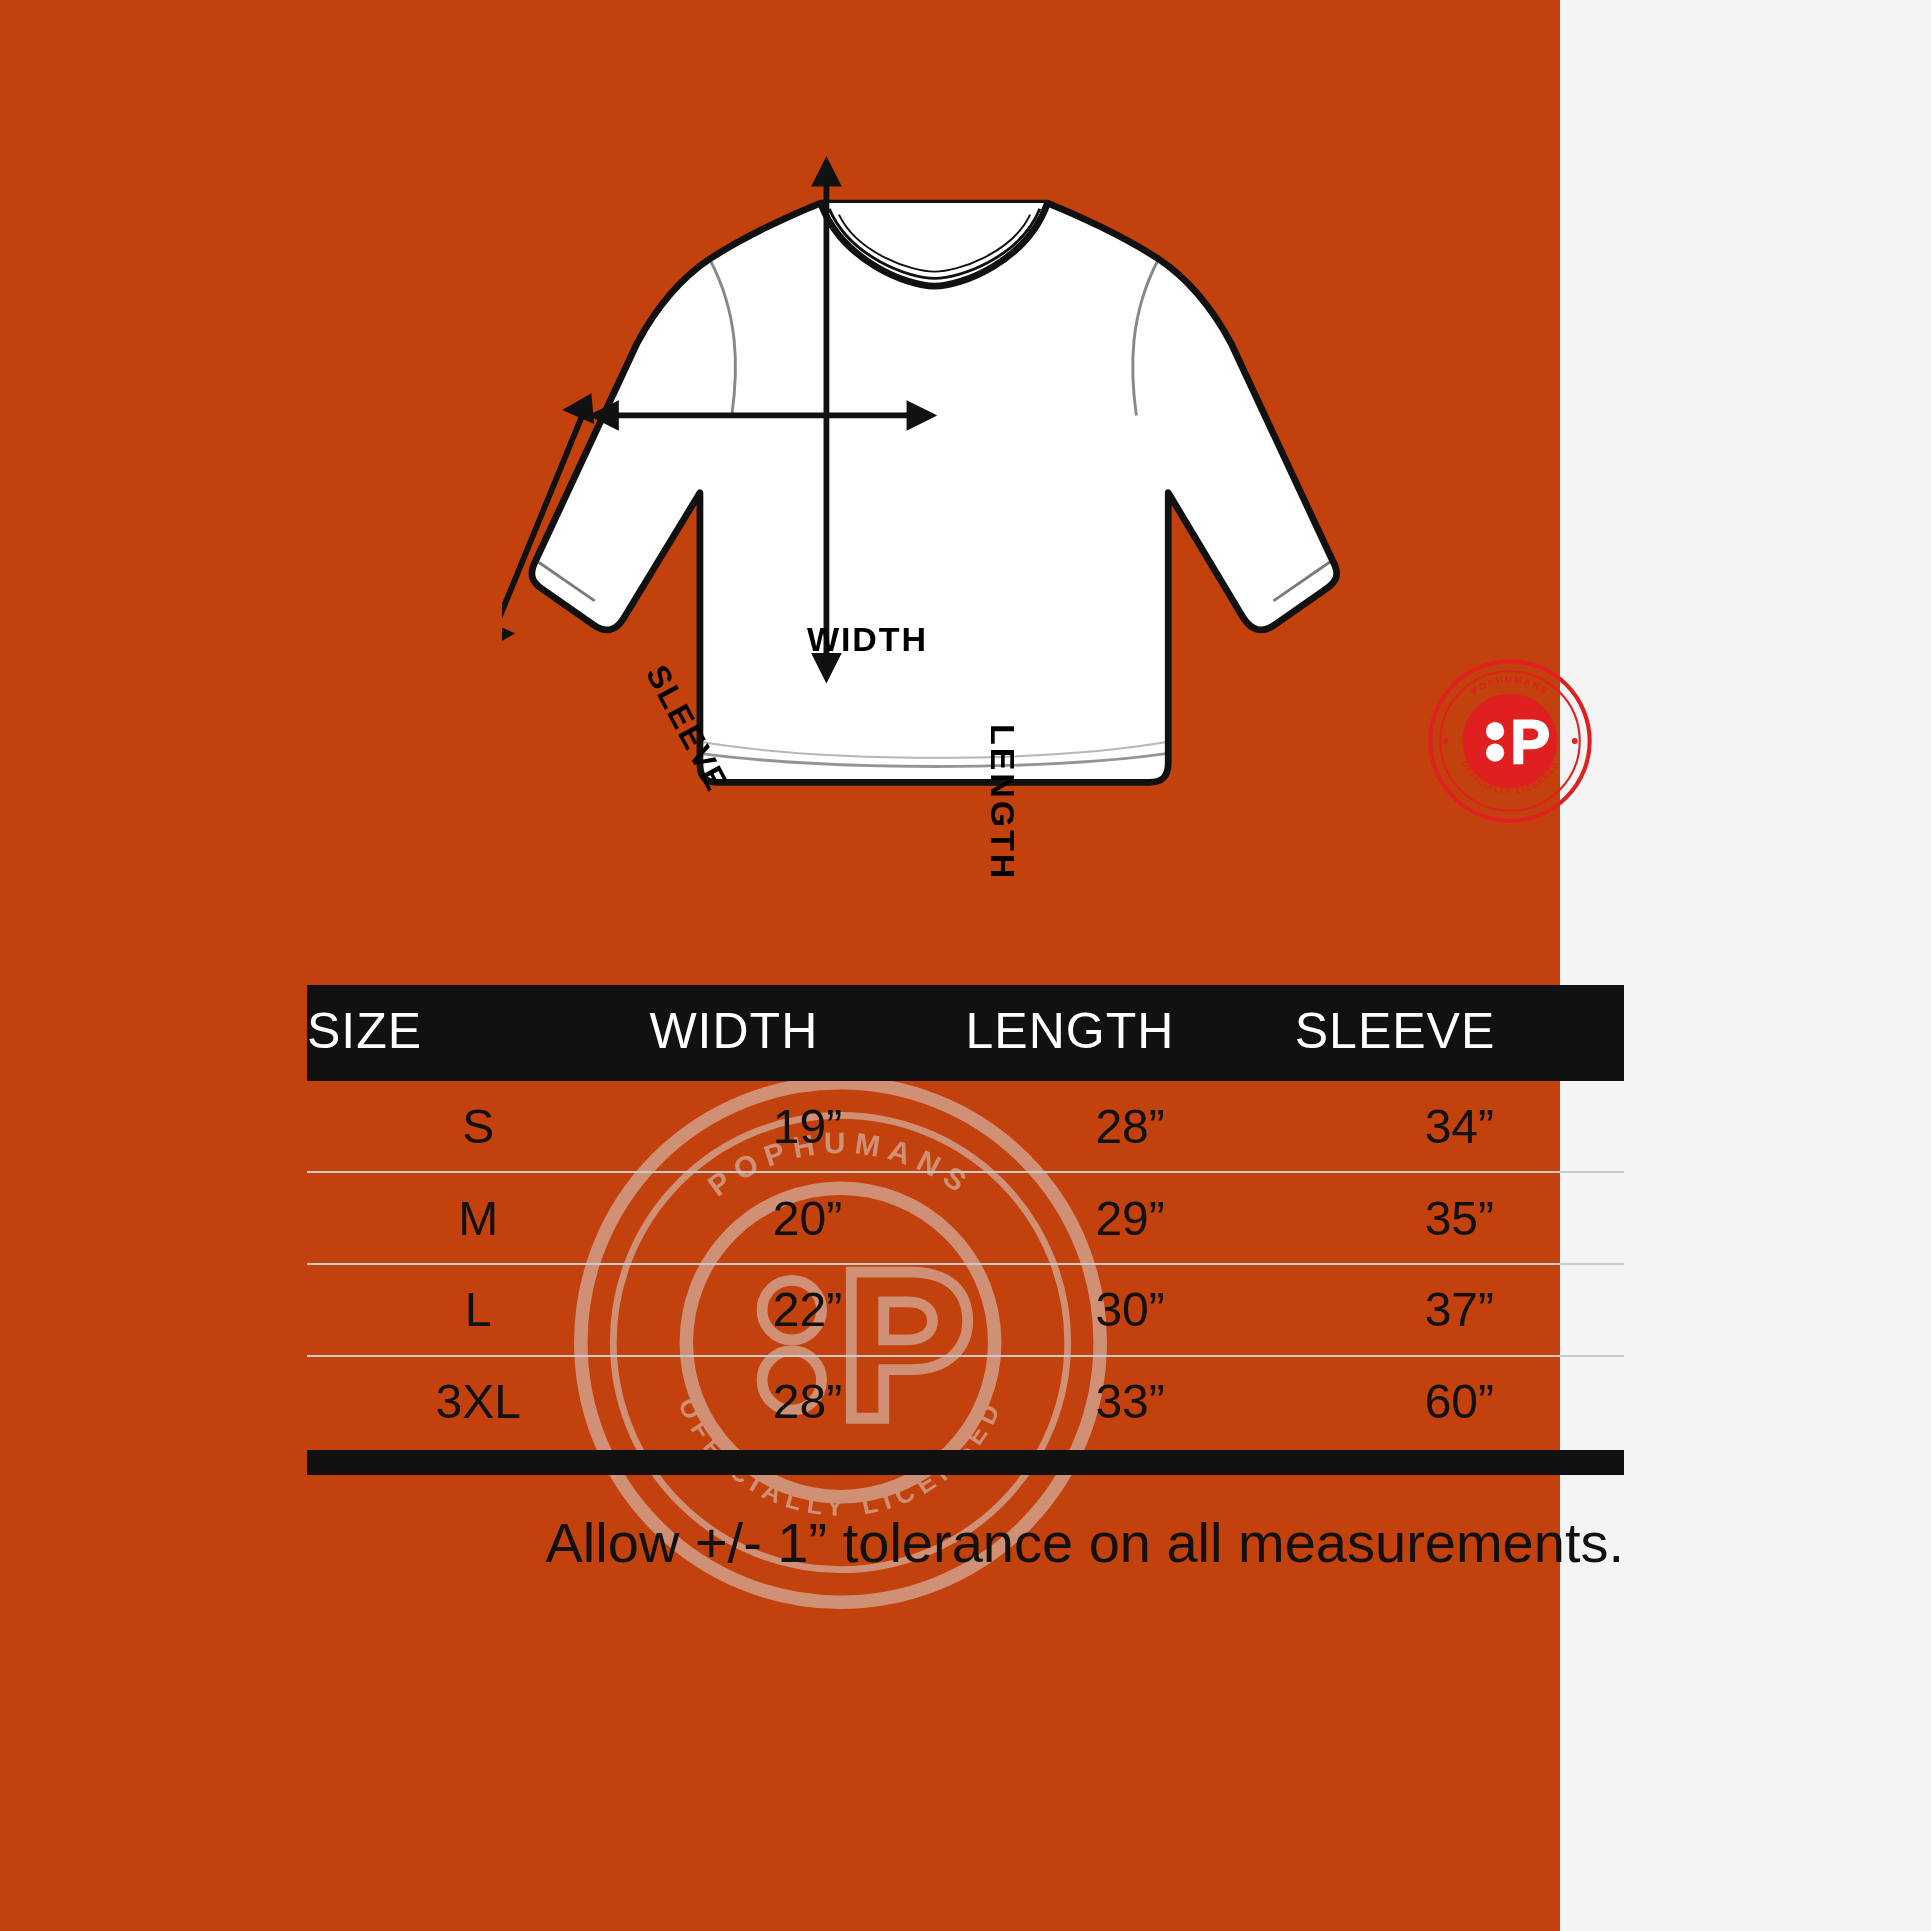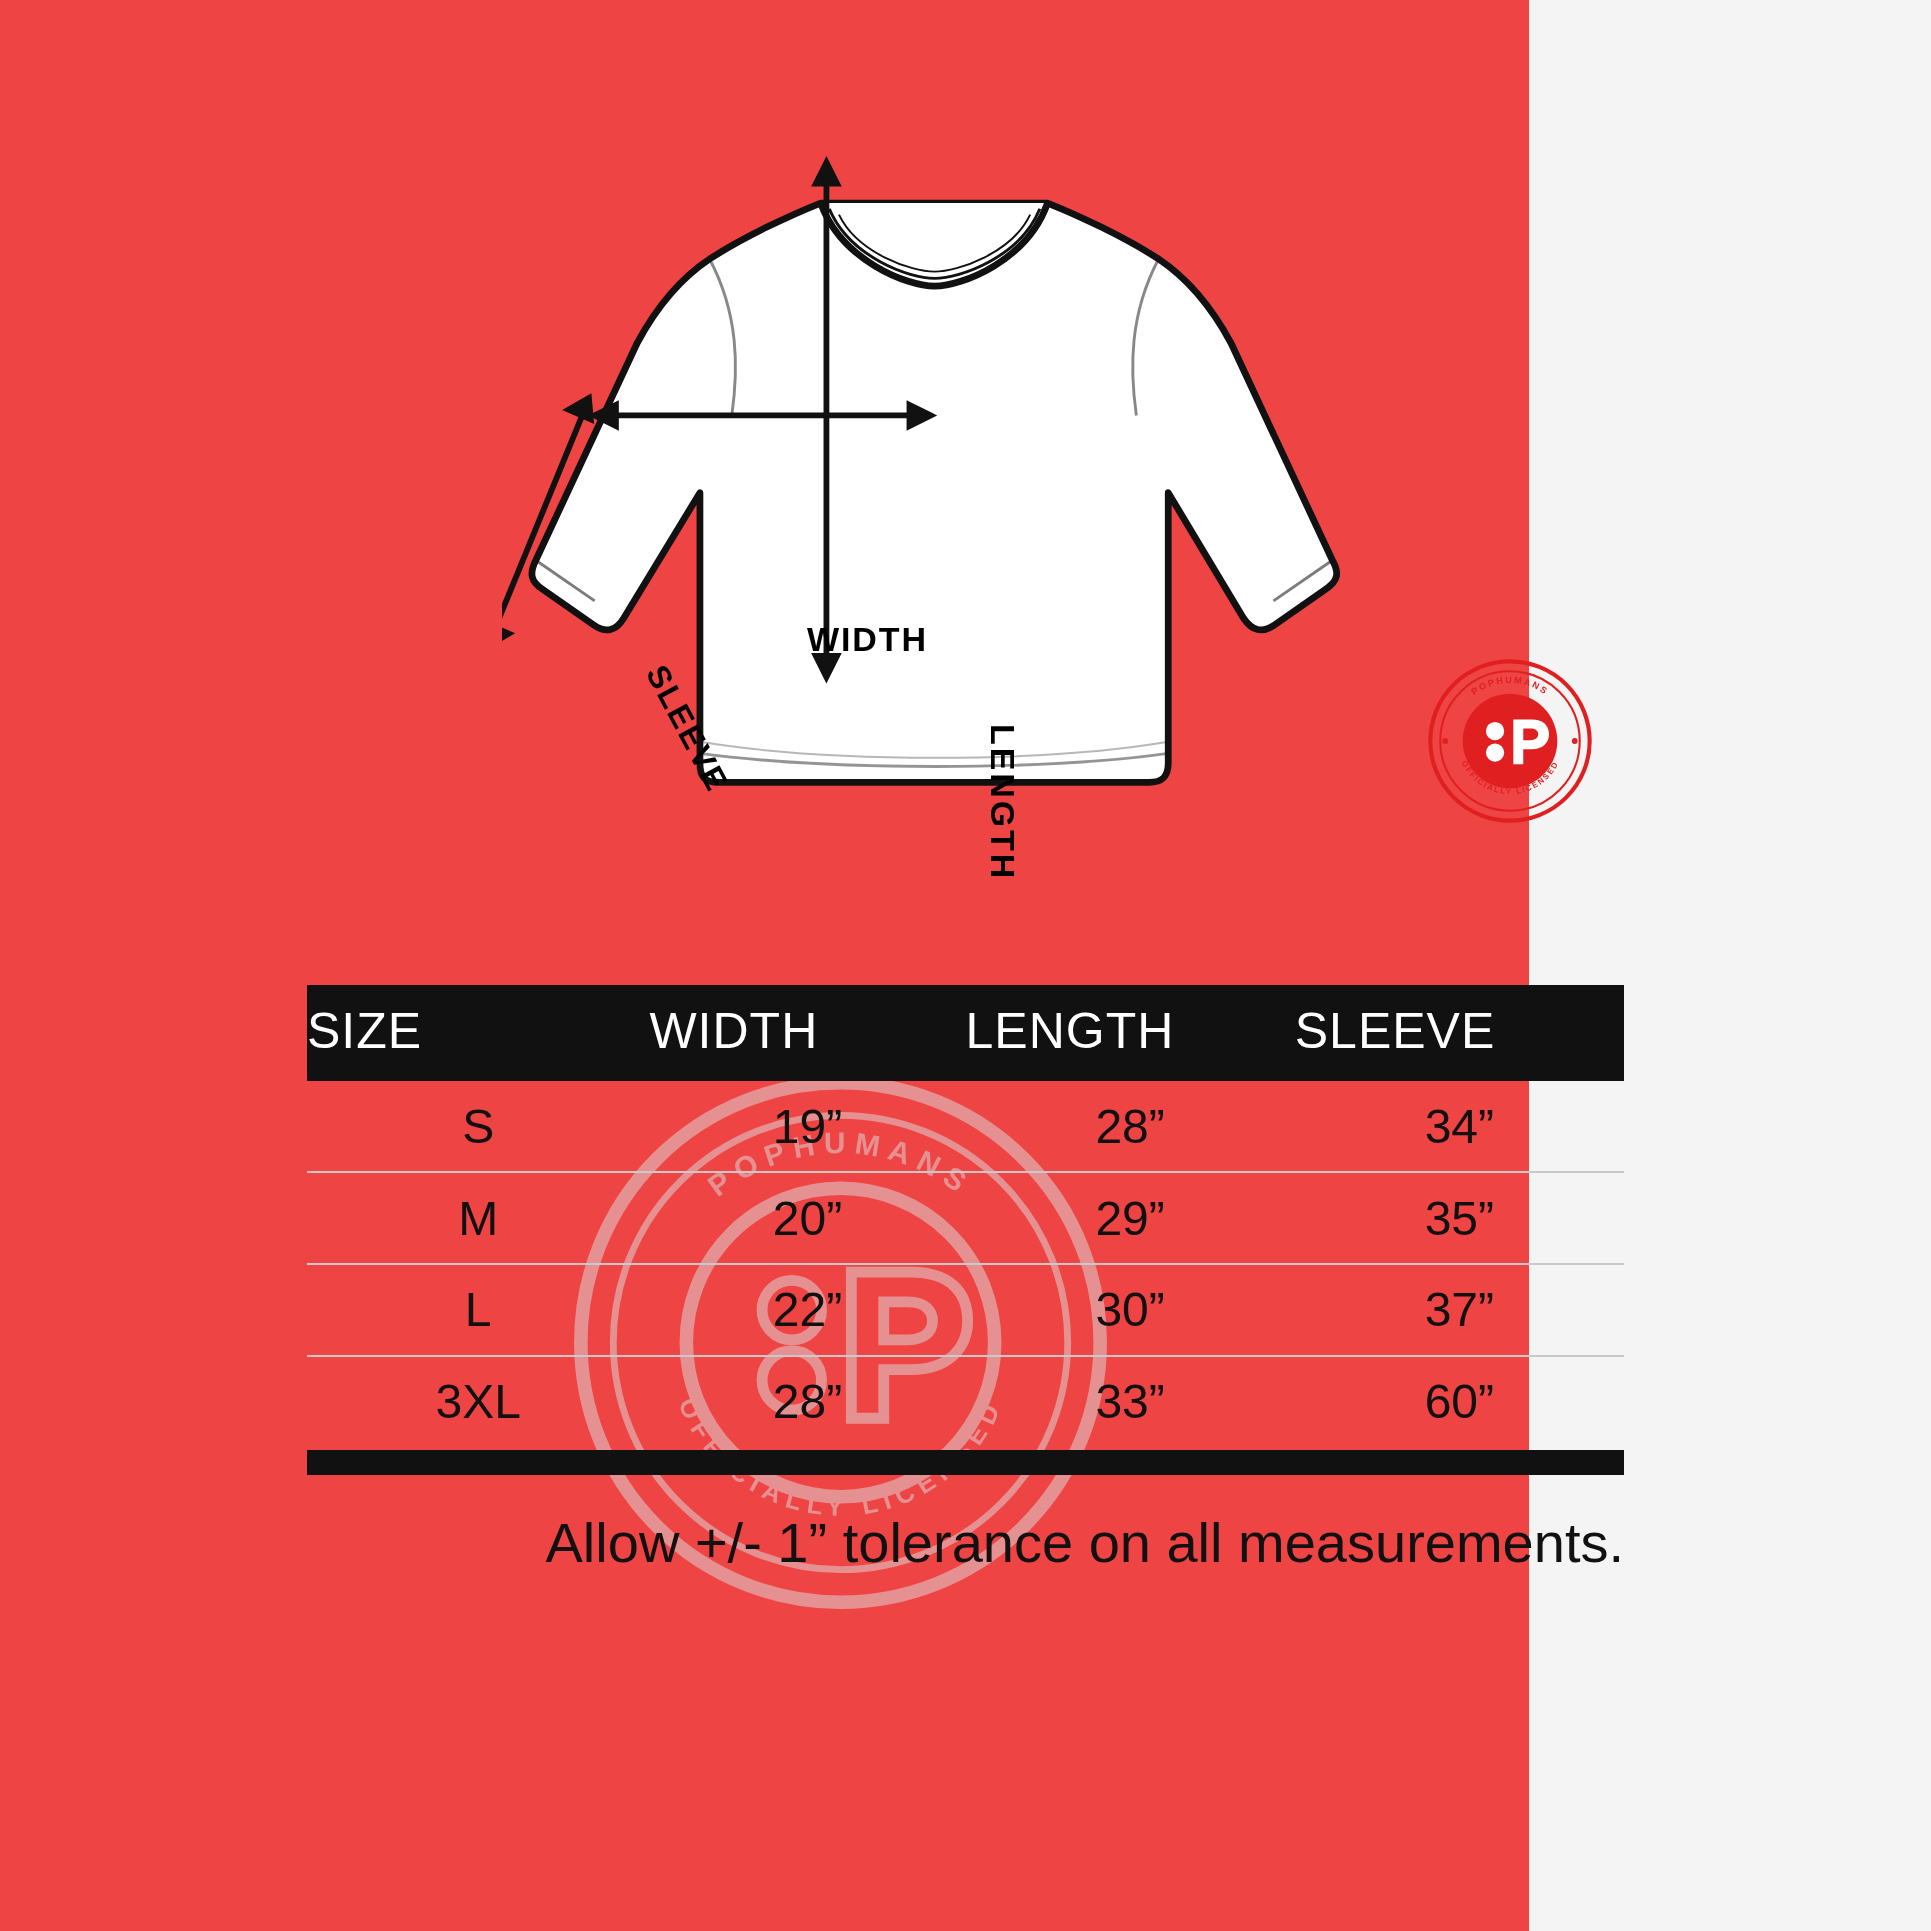--- a/index.html
+++ b/index.html
@@ -10,21 +10,22 @@
     width: 1931px;
     height: 1931px;
     background: #f4f4f4;
     font-family: "Liberation Sans", sans-serif;
     overflow: hidden;
   }
   .page {
     position: relative;
     width: 1529px;
     height: 1931px;
-    background: #ef4444;
+    background: #c2410c;
+    padding-left: 31px;
   }
 
   
   .garment-area {
     position: absolute;
     left: 0;
     top: 145px;
     width: 1931px;
     height: 811px;
   }

